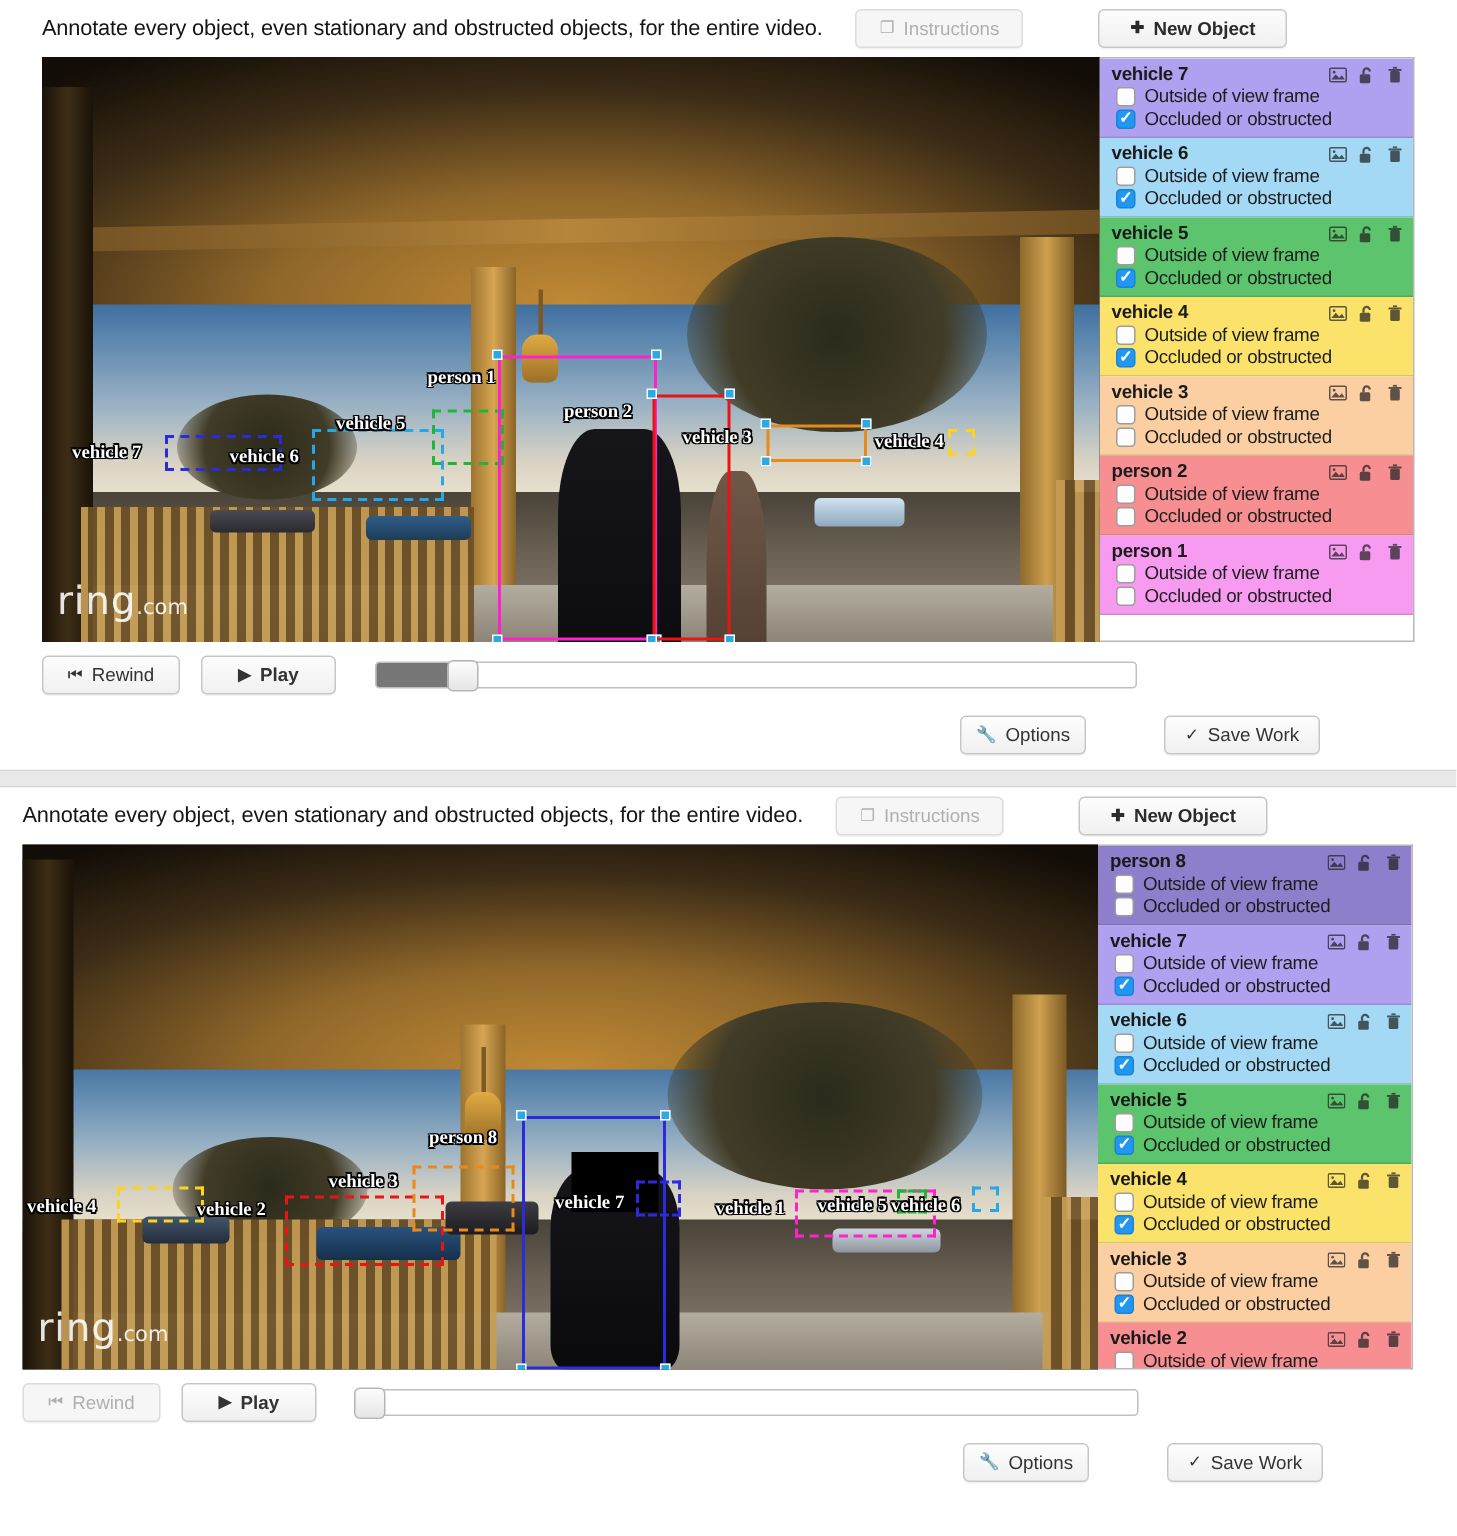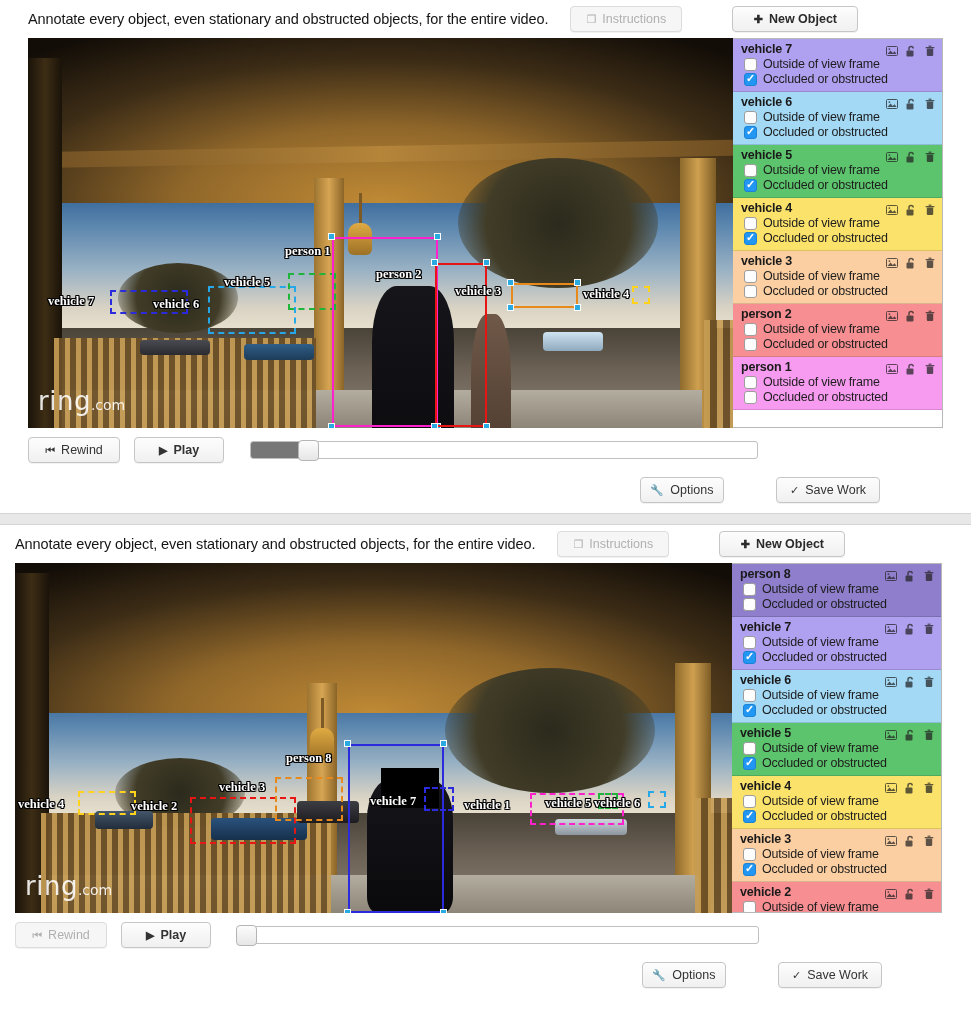--- a/index.html
+++ b/index.html
@@ -507,21 +507,21 @@
           <div class="bbox-label" style="left: 204px; top: 217px;">vehicle 3</div>
           <div class="bbox" style="left: 333px; top: 181px; width: 96px; height: 169px; border: 2px solid rgb(43, 43, 221);"></div>
           <div class="handle" style="left: 329px; top: 177px;"></div>
           <div class="handle" style="left: 425px; top: 177px;"></div>
           <div class="handle" style="left: 329px; top: 346px;"></div>
           <div class="handle" style="left: 425px; top: 346px;"></div>
           <div class="bbox-label" style="left: 271px; top: 188px;">person 8</div>
           <div class="bbox" style="left: 409px; top: 224px; width: 30px; height: 24px; border: 2px dashed rgb(43, 43, 221);"></div>
           <div class="bbox-label" style="left: 355px; top: 231px;">vehicle 7</div>
           <div class="bbox" style="left: 515px; top: 230px; width: 94px; height: 32px; border: 2px dashed rgb(255, 34, 204);"></div>
-          <div class="bbox-label" style="left: 449px; top: 235px; text-align: right;">vehicle 1</div>
+          <div class="bbox-label" style="left: 462px; top: 235px; text-align: right;">vehicle 1</div>
           <div class="bbox" style="left: 583px; top: 230px; width: 20px; height: 16px; border: 2px dashed rgb(30, 181, 58);"></div>
           <div class="bbox-label" style="left: 530px; top: 233px;">vehicle 5</div>
           <div class="bbox" style="left: 633px; top: 228px; width: 18px; height: 17px; border: 2px dashed rgb(38, 167, 232);"></div>
           <div class="bbox-label" style="left: 579px; top: 233px;">vehicle 6</div>
         </div>
     </div>
     <div class="objlist">
         <div class="objrow" style="background: rgb(143, 126, 204);">
           <div class="objrow-head">
             <div class="objrow-name">person 8</div>

